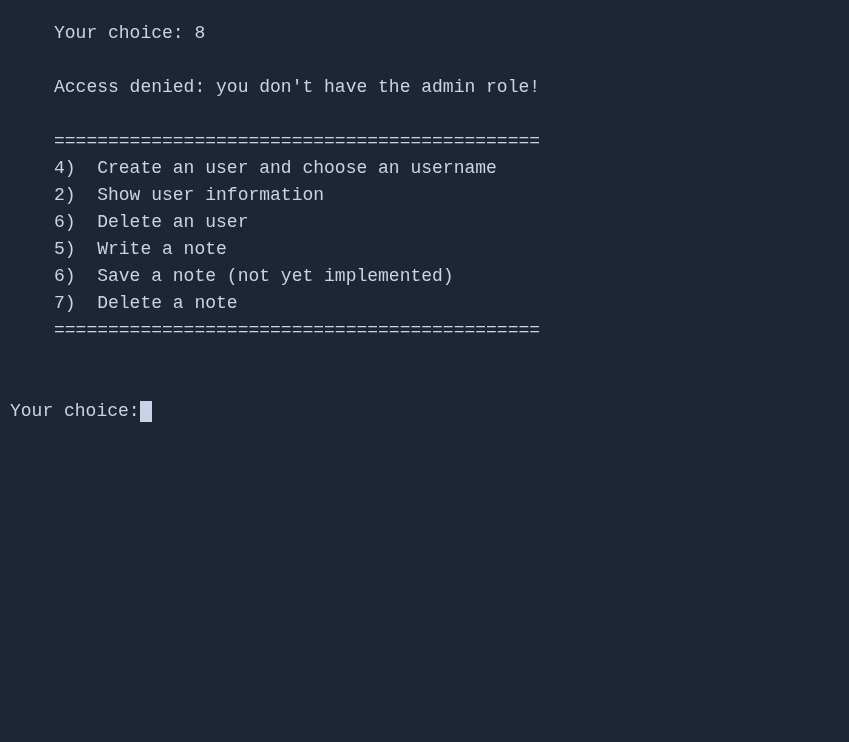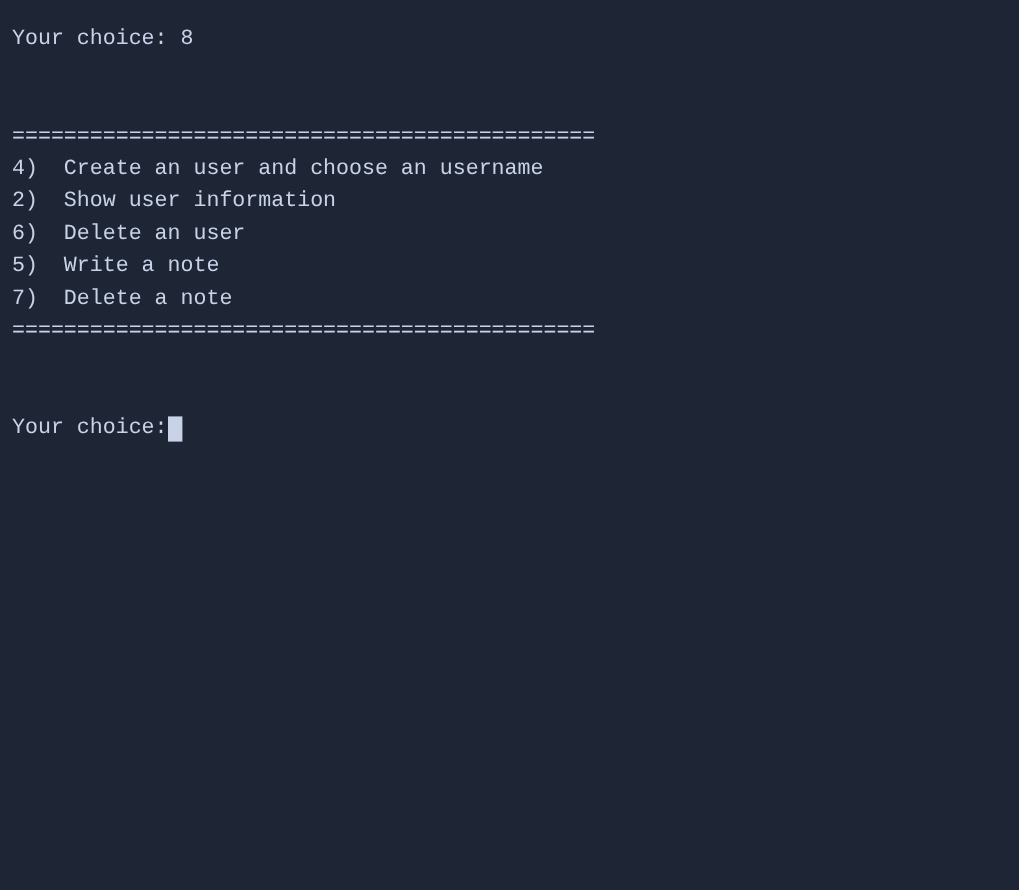--- a/index.html
+++ b/index.html
@@ -19,20 +19,21 @@
       padding: 20px 10px;
     }
 
     .terminal {
       width: 100%;
     }
 
     .line {
       white-space: pre;
       display: block;
+      margin-left: 44px;
     }
 
     .separator {
       color: #c8d3e8;
     }
 
     .empty-line {
       display: block;
       height: 1.5em;
     }
@@ -55,26 +56,28 @@
       display: flex;
       align-items: center;
     }
   </style>
 </head>
 <body>
 
 <div class="terminal">
   <span class="line">Your choice: 8</span>
   <span class="empty-line"></span>
+  <span class="line">Access denied: you don't have the admin role!</span>
   <span class="empty-line"></span>
   <span class="line separator">=============================================</span>
   <span class="line">4)  Create an user and choose an username</span>
   <span class="line">2)  Show user information</span>
   <span class="line">6)  Delete an user</span>
   <span class="line">5)  Write a note</span>
+  <span class="line">6)  Save a note (not yet implemented)</span>
   <span class="line">7)  Delete a note</span>
   <span class="line separator">=============================================</span>
   <span class="empty-line"></span>
   <span class="empty-line"></span>
   <div class="prompt-line">
     <span>Your choice: </span>
     <span class="cursor"></span>
   </div>
 </div>
 

